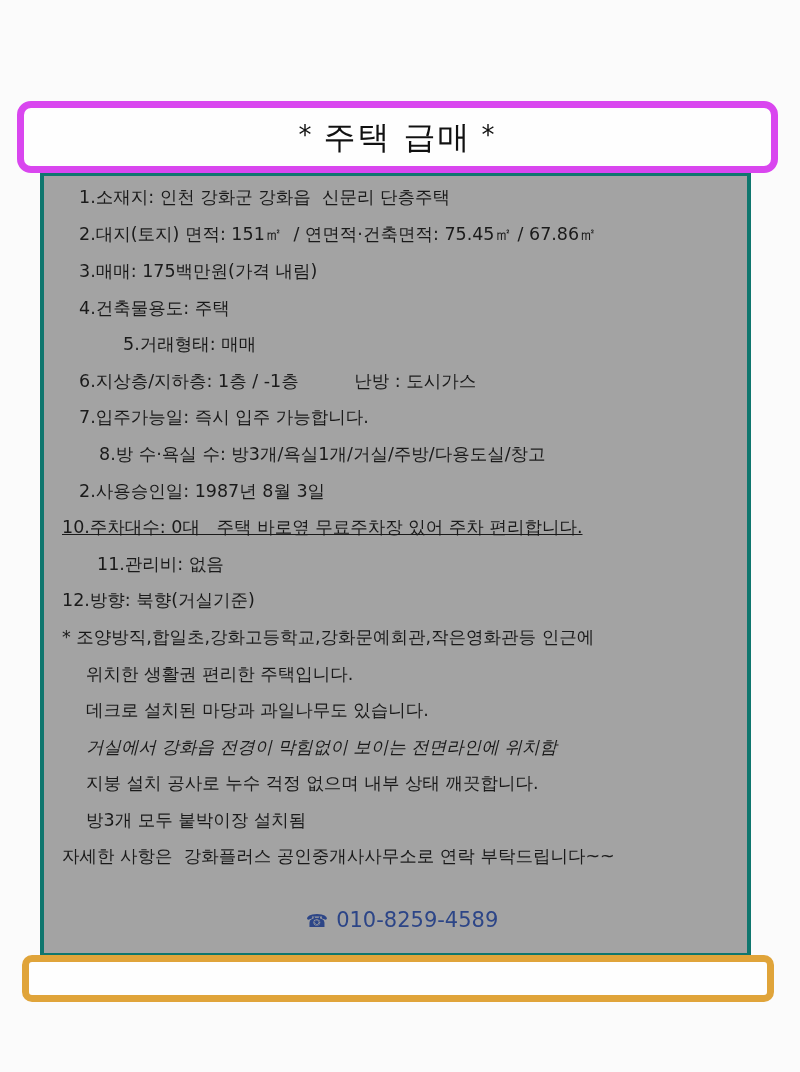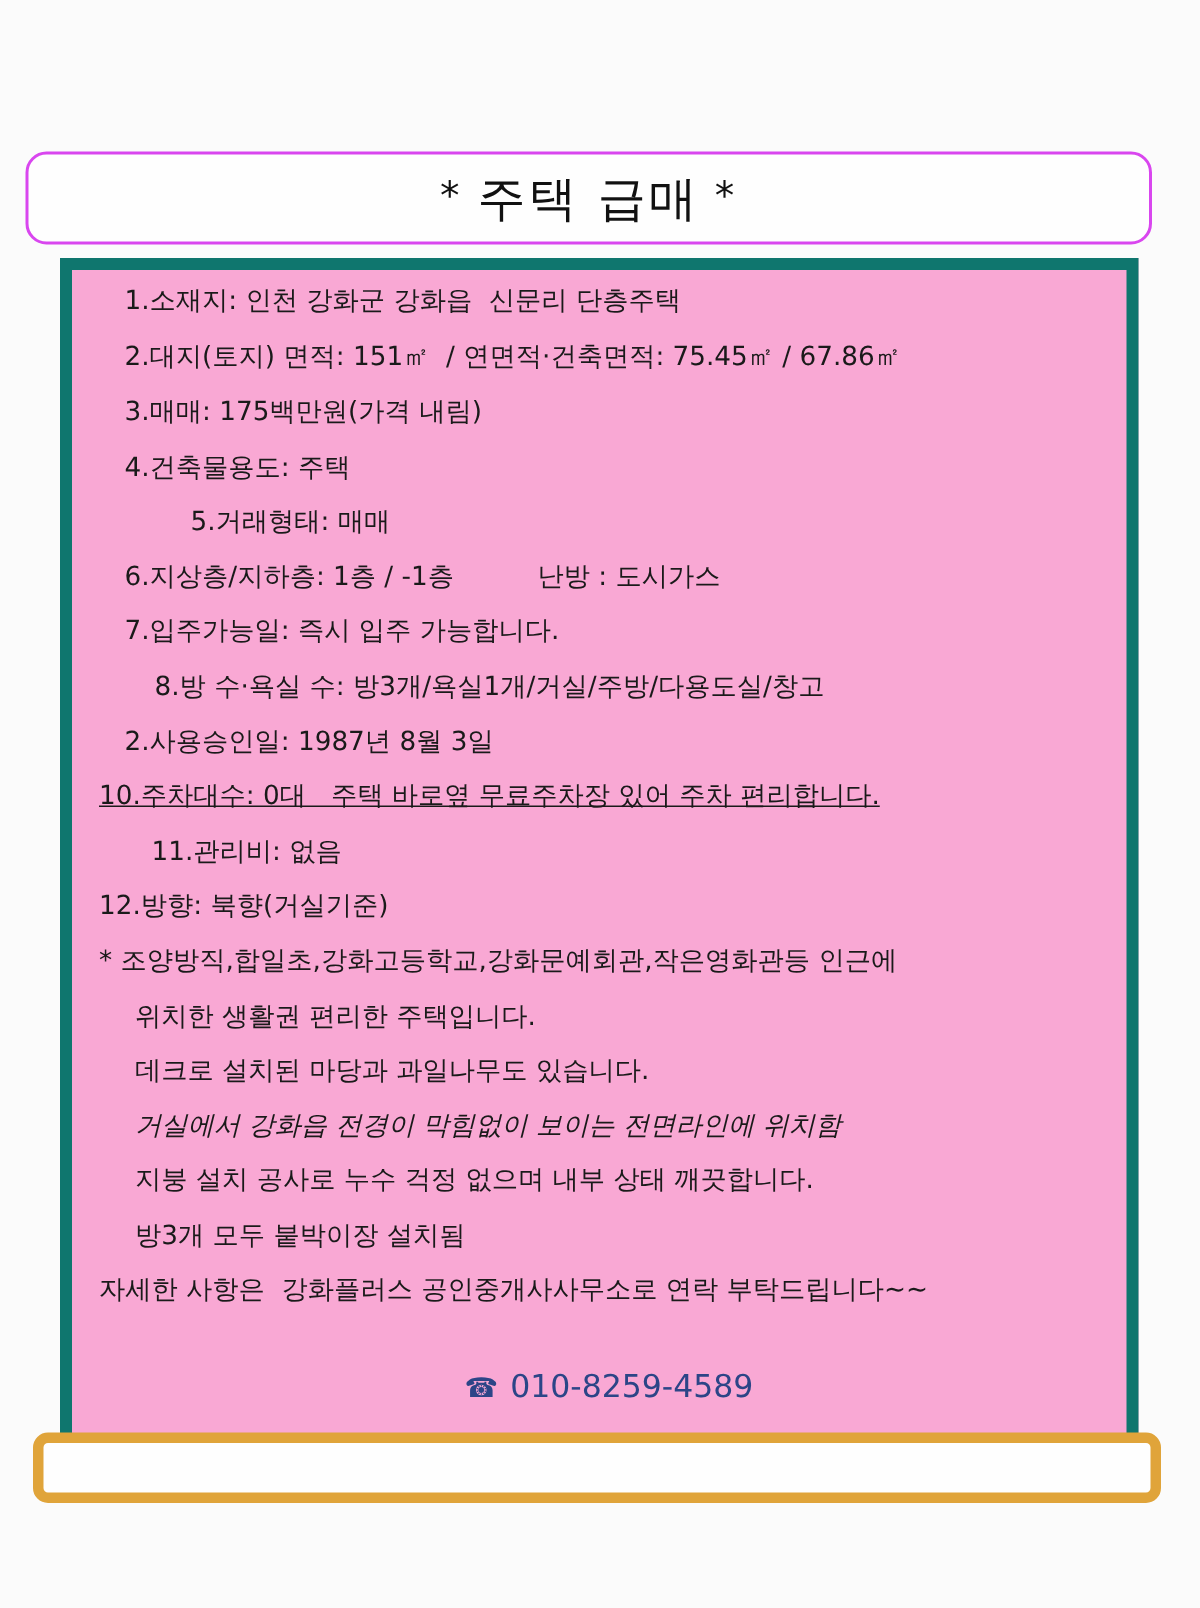--- a/index.html
+++ b/index.html
@@ -2,30 +2,30 @@
 <html><head>
 <meta charset="utf-8">
 <style>
   html, body { margin:0; padding:0; }
   body {
     width:800px; height:1072px; background:#fbfbfb; position:relative; overflow:hidden;
     font-family: "DejaVu Sans", "Liberation Sans", sans-serif; color:#1a1a1a;
   }
   .top-banner {
     position:absolute; left:17px; top:101px; width:747px; height:58px;
-    border:2px solid #d946ef; border-radius:14px; background:#fefefe; z-index:2;
+    border:7px solid #d946ef; border-radius:14px; background:#fefefe; z-index:2;
   }
   .title {
     position:absolute; left:0; right:0; top:8px; text-align:center;
     font-size:32px; letter-spacing:2px; color:#111;
   }
   .title .star { font-size:26px; vertical-align:4px; margin:0 10px; }
   .main-box {
     position:absolute; left:40px; top:172px; width:703px; height:777px;
-    border:8px solid #0f766e; background:#f9a8d4; z-index:1;
+    border:4px solid #0f766e; background:#a3a3a3; z-index:1;
   }
   .bottom-bar {
     position:absolute; left:22px; top:955px; width:738px; height:33px;
     border:7px solid #e0a43a; border-radius:10px; background:#fefefe; z-index:2;
   }
   .line {
     position:absolute; font-size:17.5px; white-space:pre; line-height:22px; color:#1a1a1a;
   }
   .office {
     position:absolute; left:0; right:0; text-align:center; color:#2c4587;

